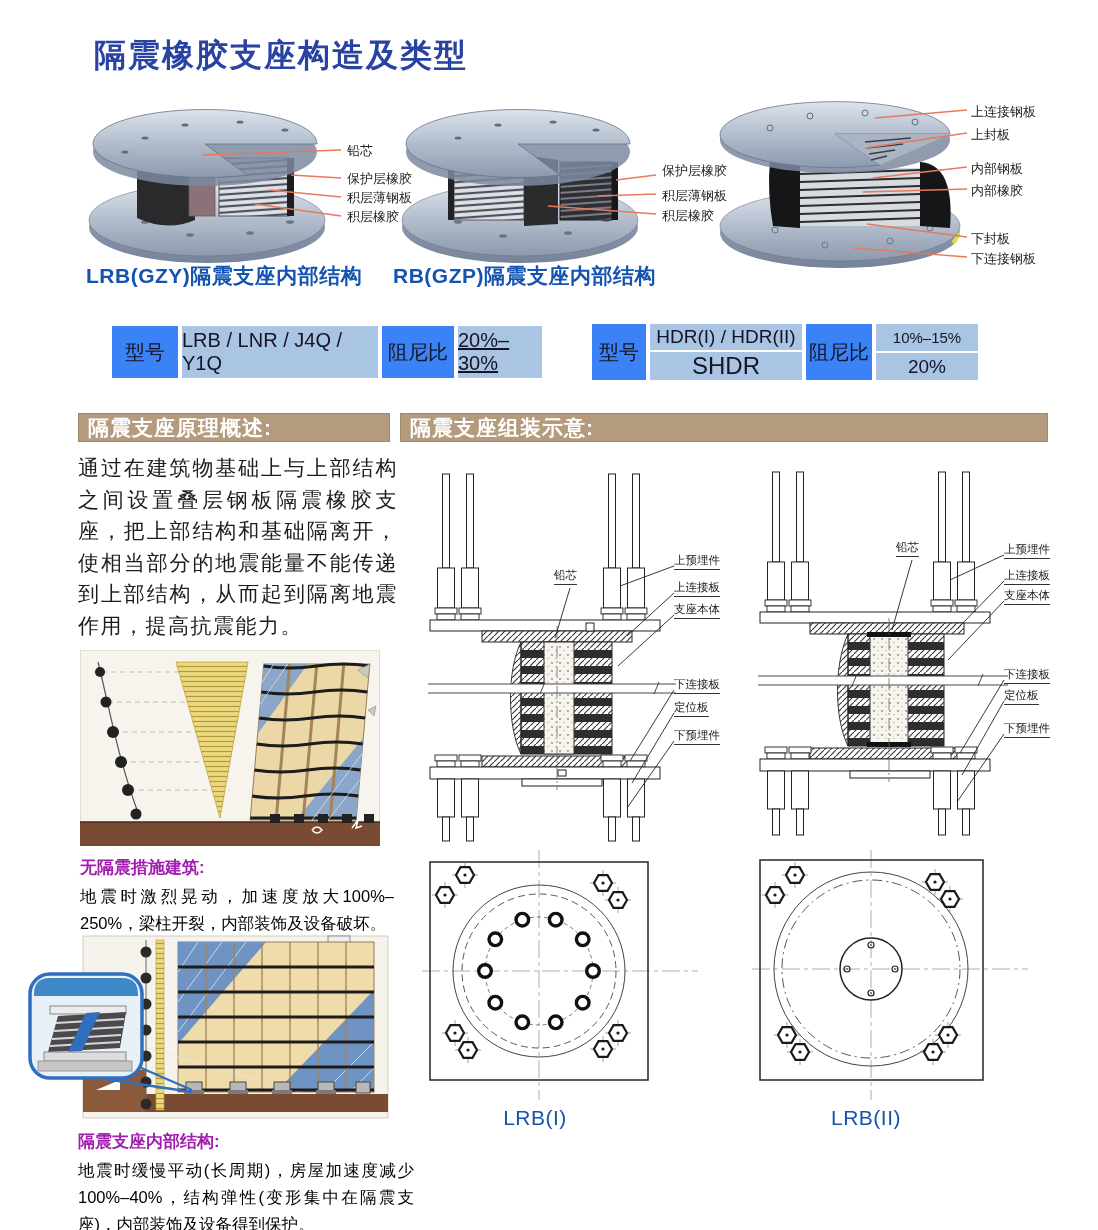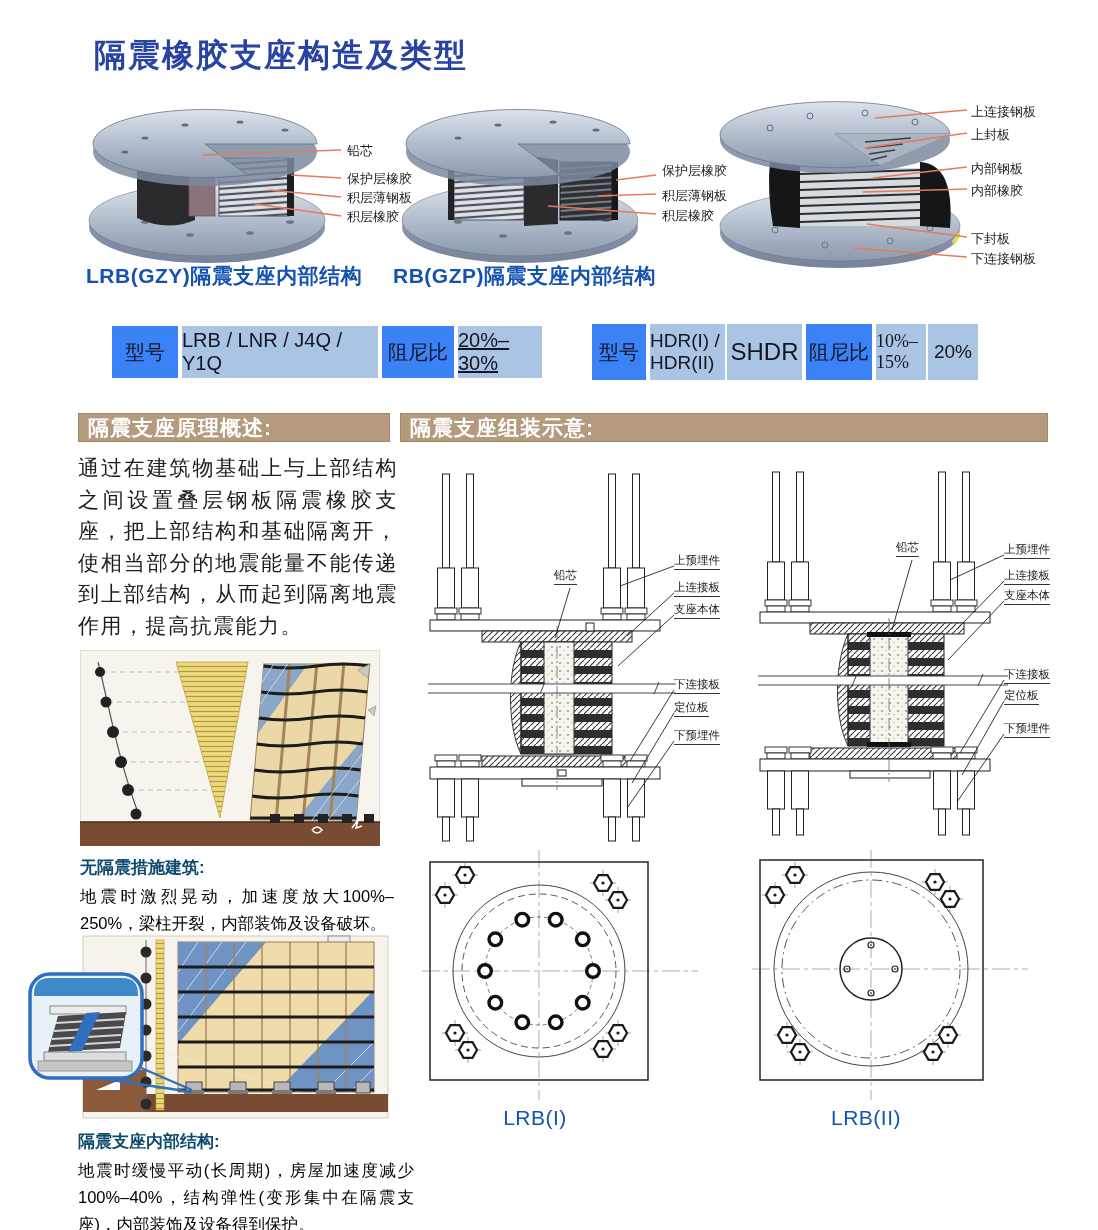--- a/index.html
+++ b/index.html
@@ -6,26 +6,26 @@
   .page{position:relative;width:1098px;height:1230px;background:#fff;overflow:hidden;
         font-family:"Liberation Sans","DejaVu Sans",sans-serif;padding-left:12px;}
   .abs{position:absolute;}
   .page-title{font-size:32px;font-weight:bold;color:#2943a2;letter-spacing:2px;margin:0;}
   .blabel{font-size:13px;color:#242424;white-space:nowrap;}
   .fig-caption{font-size:21px;font-weight:bold;color:#1553b0;letter-spacing:0.5px;}
   .spec-table{display:flex;gap:4px;}
   .cell{display:flex;align-items:center;justify-content:center;font-size:20px;color:#141424;}
   .hdr{background:#3b82f6;}
   .val{background:#a9c5e3;}
-  .stack{display:flex;flex-direction:row;gap:2px;}
+  .stack{display:flex;flex-direction:column;gap:2px;}
   .stack .val{flex:1;}
   .section-bar{background:#b49b7d;border:1px solid #a18968;color:#fff;font-weight:bold;
                font-size:21px;line-height:23px;padding:2px 9px;box-sizing:border-box;letter-spacing:1px;}
   .para{font-size:21px;line-height:31.5px;color:#1c1c1c;text-align:justify;letter-spacing:1.5px;margin:0;}
-  .note-h{font-size:17px;font-weight:bold;color:#0c4a6e;margin:0 0 4px 0;}
+  .note-h{font-size:17px;font-weight:bold;color:#a21caf;margin:0 0 4px 0;}
   .note-b{font-size:16.5px;color:#000000;line-height:27px;text-align:justify;margin:0;}
   .draw-label{font-size:11.5px;color:#1c1c1c;border-bottom:1px solid #333;white-space:nowrap;padding-bottom:1px;}
   .plan-caption{font-size:21px;font-weight:normal;color:#1553b0;text-align:center;letter-spacing:0.5px;}
 </style>
 </head>
 <body>
 
 <div class="page">
 
   <svg class="abs" width="0" height="0" style="left:0;top:0">
@@ -199,21 +199,21 @@
   </div>
 
   <div class="spec-table abs" style="left:592px;top:324px;height:56px;">
     <div class="cell hdr" style="width:54px;">型号</div>
     <div class="stack" style="width:152px;">
       <div class="cell val" style="font-size:19px;">HDR(I) / HDR(II)</div>
       <div class="cell val" style="font-size:24px;">SHDR</div>
     </div>
     <div class="cell hdr" style="width:66px;">阻尼比</div>
     <div class="stack" style="width:102px;">
-      <div class="cell val" style="font-size:18px;font-family:Liberation Serif, serif;">10%–15%</div>
+      <div class="cell val" style="font-size:15px;">10%–15%</div>
       <div class="cell val" style="font-size:19px;">20%</div>
     </div>
   </div>
 
   <div class="section-bar abs" style="left:78px;top:413px;width:312px;height:29px;">隔震支座原理概述:</div>
   <div class="section-bar abs" style="left:400px;top:413px;width:648px;height:29px;">隔震支座组装示意:</div>
 
   <p class="para abs" style="left:78px;top:452px;width:320px;">通过在建筑物基础上与上部结构之间设置叠层钢板隔震橡胶支座，把上部结构和基础隔离开，使相当部分的地震能量不能传递到上部结构，从而起到隔离地震作用，提高抗震能力。</p>
 
   <div class="abs" style="left:80px;top:650px;width:300px;height:196px;">

